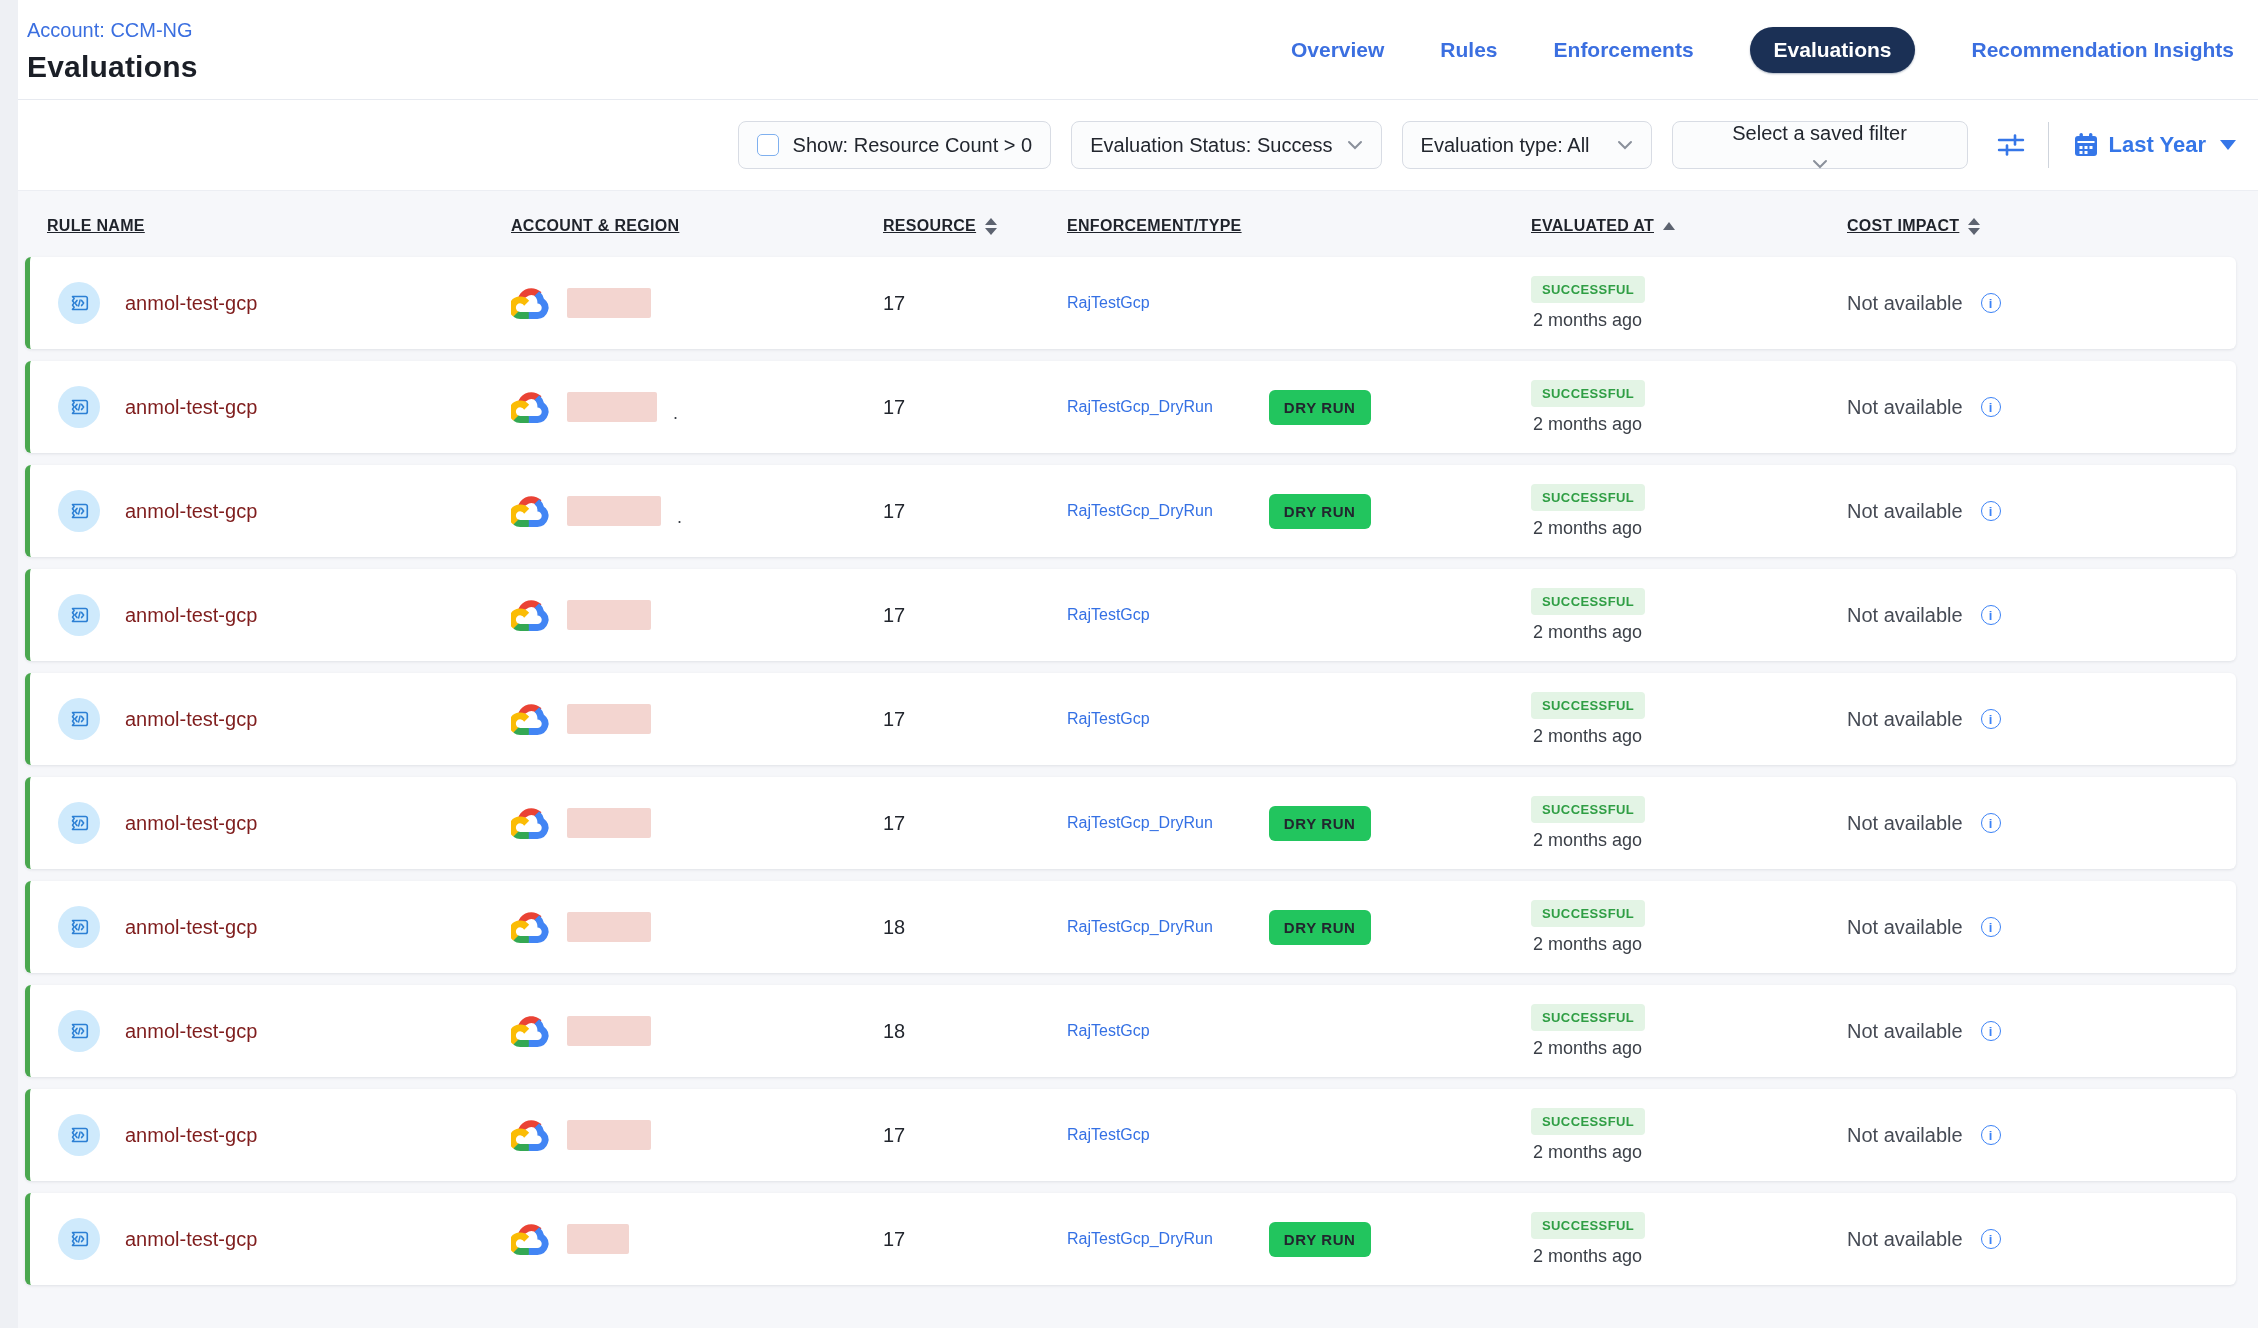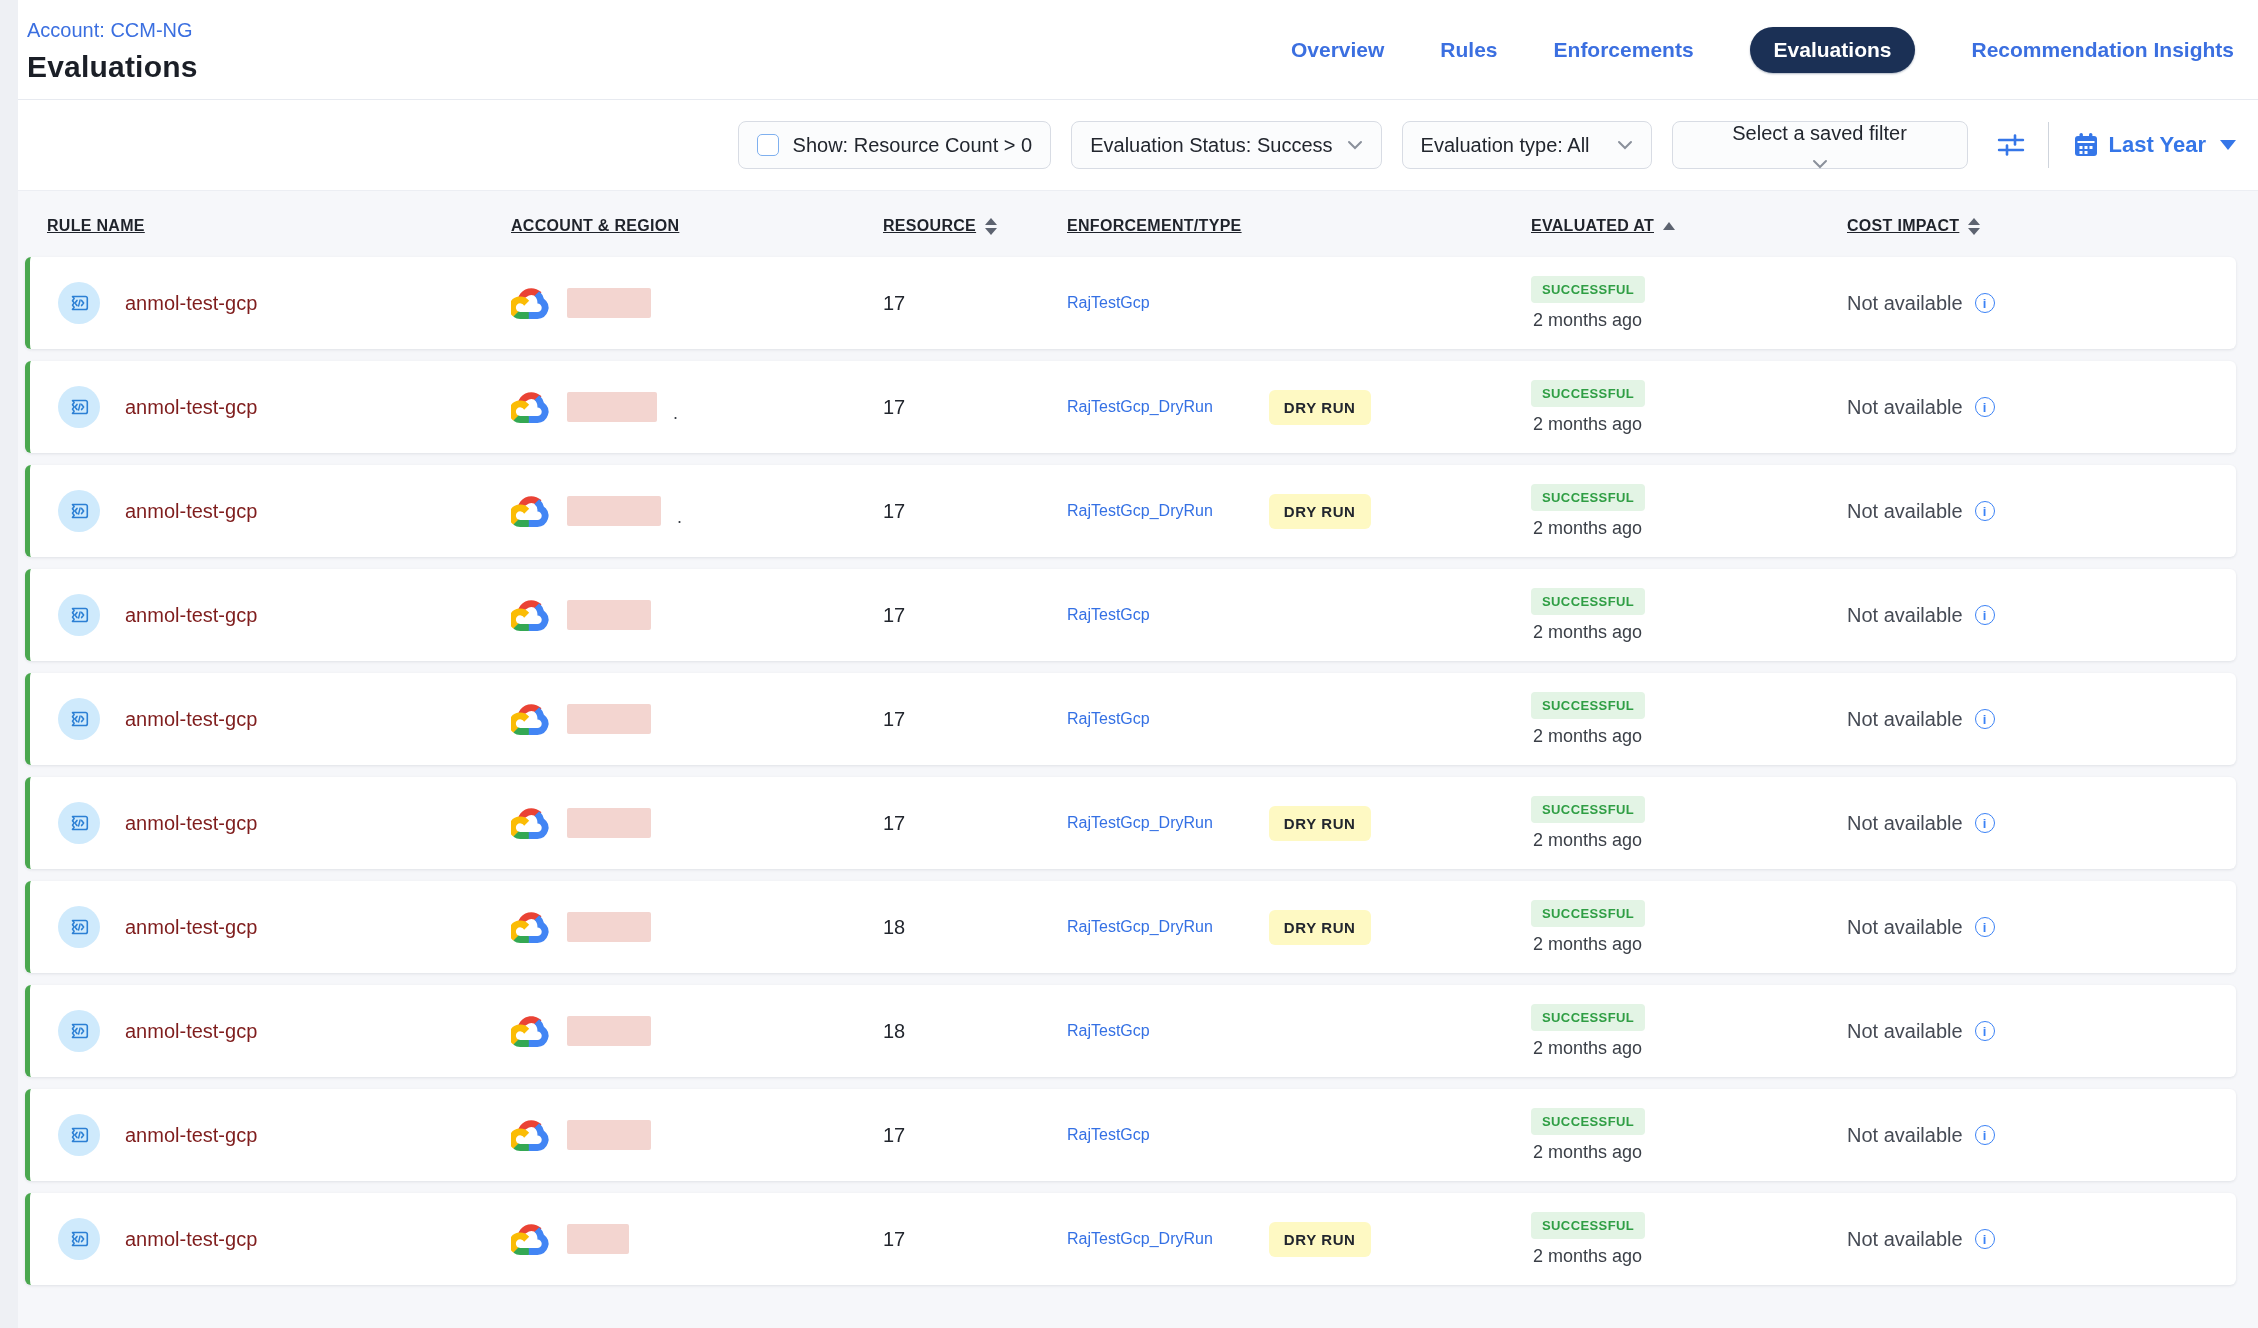--- a/index.html
+++ b/index.html
@@ -67,29 +67,29 @@
   .rule-name { font-size:20px; font-weight:400; color:#7f1d1d; }
 
   .cell-account { display:flex; align-items:center; gap:16px; }
   .redact-bar { height:30px; background:#f3d5d0; border-radius:2px; }
   .redact-dot { color:#3a3f47; font-size:18px; align-self:flex-end; }
 
   .cell-resource { font-size:20px; color:#22262e; }
 
   .cell-enf { display:flex; align-items:center; gap:56px; }
   .enf-link { font-size:16px; color:#3470e4; font-weight:500; cursor:pointer; white-space:nowrap; }
-  .dryrun-badge { background:#fef9c3; color:#22262e; font-size:15px; font-weight:700;
+  .dryrun-badge { background:#22c55e; color:#22262e; font-size:15px; font-weight:700;
     letter-spacing:.6px; padding:9px 15px; border-radius:6px; white-space:nowrap; }
 
   .cell-eval { display:flex; flex-direction:column; gap:7px; align-items:flex-start; }
   .status-badge { background:#e3f4e5; color:#2f9e44; font-size:13px; font-weight:700;
     letter-spacing:.4px; padding:6px 11px; border-radius:4px; }
   .eval-time { font-size:18px; color:#3a3f47; padding-left:2px; }
 
-  .cell-cost { display:flex; align-items:center; gap:12px; }
+  .cell-cost { display:flex; align-items:center; gap:18px; }
   .cost-text { font-size:20px; color:#454a54; }
   .info-icon { width:20px; height:20px; border:1.6px solid #3b82f6; border-radius:50%;
     color:#3b82f6; font-size:13px; font-weight:700; display:flex; align-items:center;
     justify-content:center; cursor:pointer; flex:none; }
 </style>
 </head>
 <body>
 
 <div class="left-gutter"></div>
 

